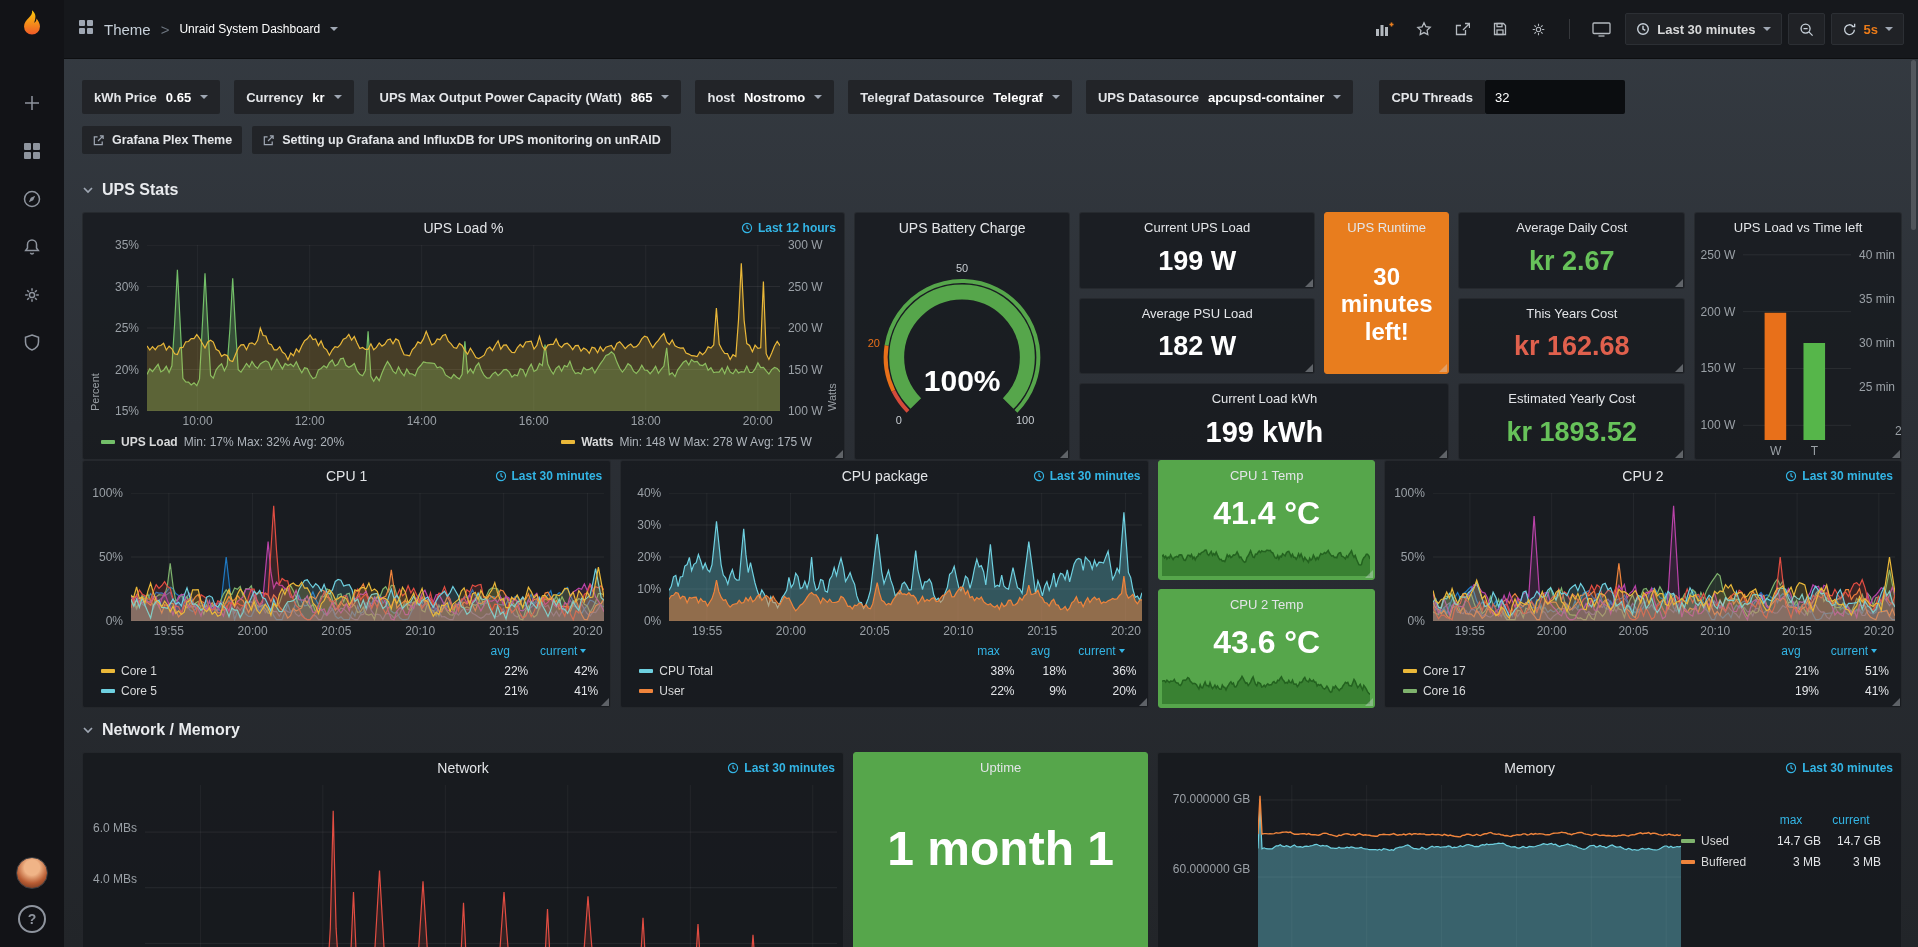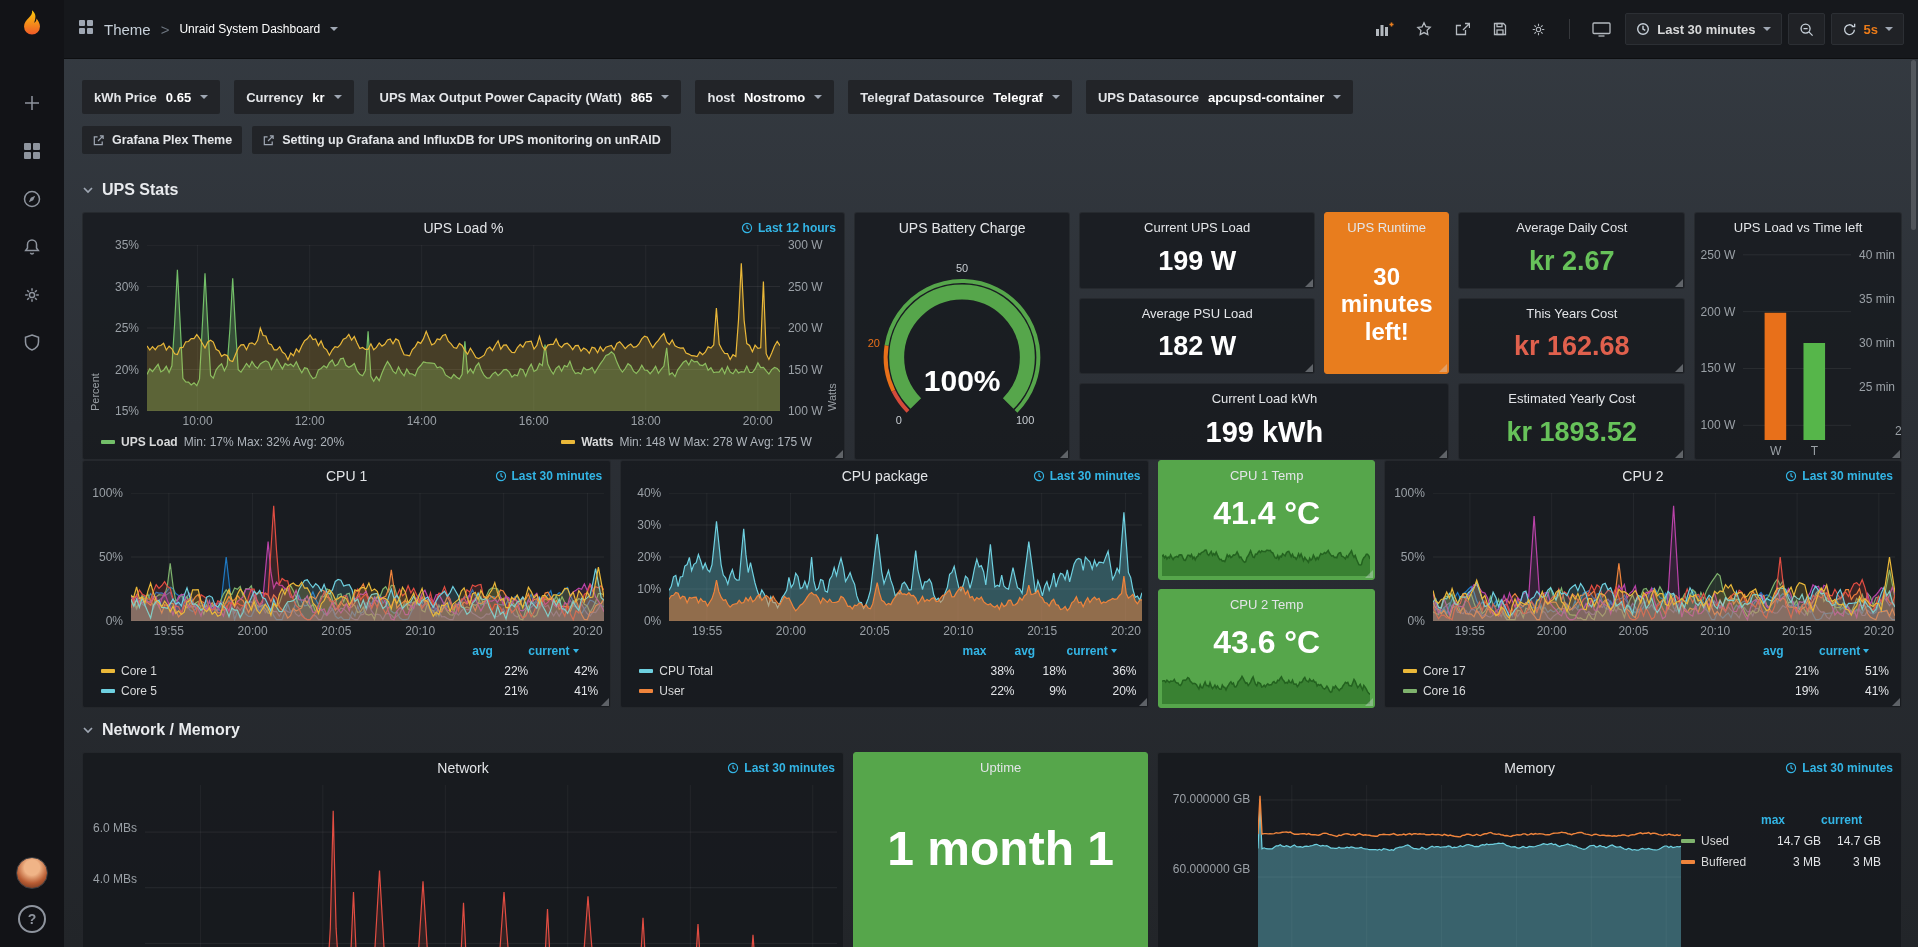--- a/index.html
+++ b/index.html
@@ -97,21 +97,21 @@
                  padding:0 32px 4px 18px;font-size:12px;}
   .litem{display:flex;align-items:center;gap:6px;}
   .mark{display:inline-block;width:14px;height:4px;border-radius:1px;background:#888;}
   .lname{color:#d8d9da;font-weight:600;}
   .lstats{color:#aeb4bb;}
 
   .ltable{flex:none;padding:2px 12px 6px 18px;font-size:12px;}
   .lt{display:grid;align-items:center;height:20px;}
   .cols2 .lt{grid-template-columns:1fr 56px 70px;}
   .cols3 .lt{grid-template-columns:1fr 52px 52px 70px;}
-  .lcol{color:#33b5e5;text-align:right;font-weight:700;display:flex;justify-content:flex-start;align-items:center;gap:3px;}
+  .lcol{color:#33b5e5;text-align:right;font-weight:400;display:flex;justify-content:center;align-items:center;gap:3px;}
   .lcol .caret{border-top-color:#33b5e5;border-left-width:3.5px;border-right-width:3.5px;}
   .lnamecell{display:flex;align-items:center;gap:6px;color:#d8d9da;}
   .lval{text-align:right;color:#e3e5e8;}
   .ltable-right{width:200px;flex:none;padding:24px 14px 0 0;font-size:12px;}
   .ltable-right .lt{grid-template-columns:1fr 60px 60px;display:grid;align-items:center;height:21px;}
 
   .stat-title{flex:none;text-align:center;font-size:13px;font-weight:500;color:#e3e5e8;margin-top:7px;}
   .stat-value{flex:1;display:flex;align-items:center;justify-content:center;font-size:27px;font-weight:700;
               color:#fff;padding:0 6px;text-align:center;line-height:1.15;}
   .stat-value.big{font-size:29px;}
@@ -301,20 +301,24 @@
       </div>
       <div class="var-box" data-interactable="true">
         <span class="var-label" data-interactable="false">Telegraf Datasource</span>
         <span class="var-value" data-interactable="false">Telegraf</span>
           <span class="caret"></span>
       </div>
       <div class="var-box" data-interactable="true">
         <span class="var-label" data-interactable="false">UPS Datasource</span>
         <span class="var-value" data-interactable="false">apcupsd-container</span>
           <span class="caret"></span>
+      </div>
+      <div class="var-box" style="padding-right:0;background:transparent;gap:0;" data-interactable="false">
+        <span class="var-label" style="background:rgba(32,34,38,.9);height:34px;display:flex;align-items:center;padding:0 12px;border-radius:2px 0 0 2px;" data-interactable="false">CPU Threads</span>
+        <input class="var-input" data-interactable="true" value="32" style="">
       </div>
     </div>
 
     <div class="links-row" data-interactable="false">
       <a class="dash-link" data-interactable="true">
         <svg width="13" height="13" viewBox="0 0 14 14">
             <path d="M6 3H2.5v8.5H11V8M8.5 2h3.5v3.5M12 2L6.5 7.5"></path>
           </svg>
         <span data-interactable="false">Grafana Plex Theme</span>
       </a>

